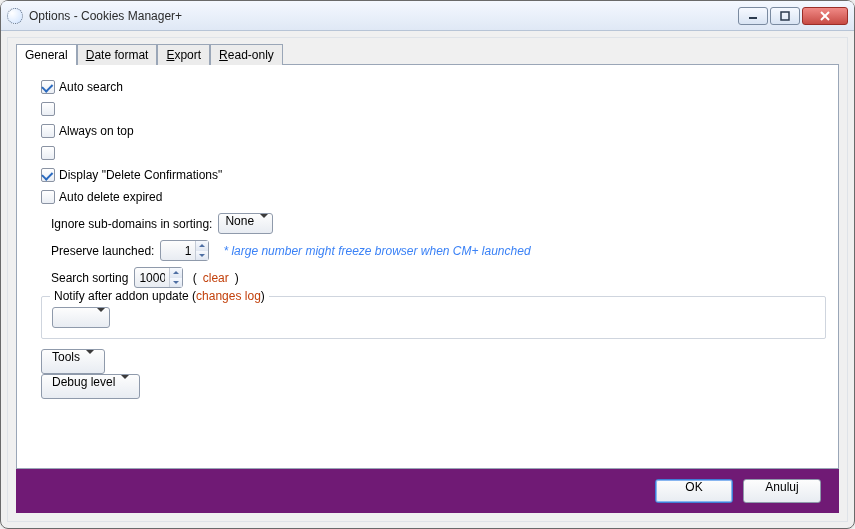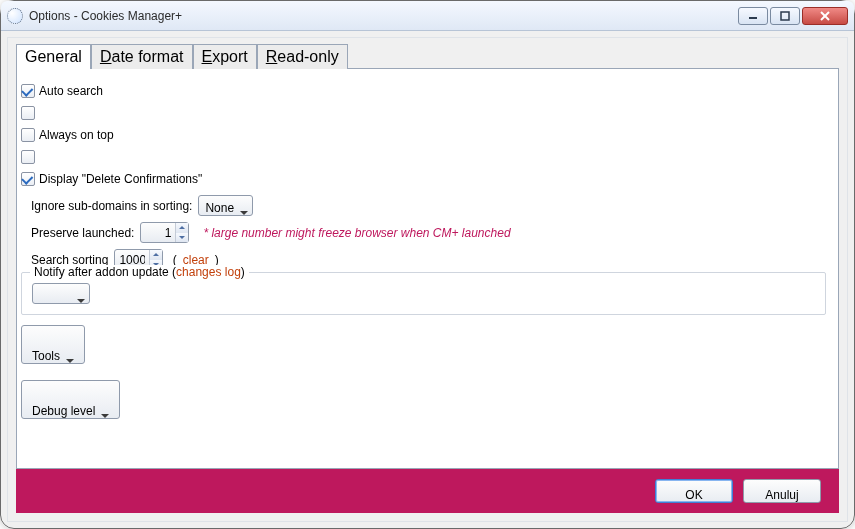--- a/index.html
+++ b/index.html
@@ -9,21 +9,21 @@
     font-size: 12px;
     background: #fff;
     width: 855px;
     height: 529px;
     overflow: hidden;
   }
   .window {
     width: 855px;
     height: 529px;
     border: 1px solid #6a6a6a;
-    border-radius: 14px;
+    border-radius: 8px;
     background: linear-gradient(#e9eff7, #dfe7f2 28px, #f0f0f0 28px, #f0f0f0);
     box-shadow: 0 0 8px rgba(0,0,0,.25);
     position: relative;
     display: flex;
     flex-direction: column;
   }
   .titlebar {
     height: 30px;
     display: flex;
     align-items: center;
@@ -69,34 +69,34 @@
     z-index: 2;
   }
   .tab {
     padding: 3px 8px;
     border: 1px solid #9aa6b7;
     border-bottom: none;
     background: #ececec;
     margin-right: 0px;
     margin-bottom: -1px;
     color: #000;
-    font-size: 16px;
+    font-size: 12px;
     cursor: default;
   }
   .tab.active {
     background: #fff;
     position: relative;
     z-index: 3;
   }
   .tab .u { text-decoration: underline; }
   .panel {
     border: 1px solid #9aa6b7;
     background: #fff;
     flex: 1;
-    padding: 10px 12px 4px 4px;
+    padding: 10px 12px 4px 24px;
     overflow: hidden;
     position: relative;
   }
   .row {
     display: flex;
     align-items: center;
     margin: 2px 0;
     min-height: 20px;
     white-space: nowrap;
   }
@@ -116,21 +116,21 @@
     border-bottom: 2px solid #2b6abf;
     transform: rotate(-45deg) translate(0px,-1px);
   }
   .label { color: #000; }
   .inline { display: flex; align-items: center; gap: 6px; margin-top: 6px; margin-left: 10px; }
   .sel, .spin, .btn {
     border: 1px solid #8f9aab;
     background: linear-gradient(#fdfdfd,#e8ecf2);
     border-radius: 3px;
     height: 21px;
-    display: inline-flex; align-items: flex-end;
+    display: inline-flex; align-items: flex-start;
     padding: 0 6px;
     font-size: 12px;
   }
   .sel { padding-right: 4px; }
   .sel .caret, .btn .caret {
     margin-left: 6px;
     width: 0; height: 0;
     border-left: 4px solid transparent;
     border-right: 4px solid transparent;
     border-top: 4px solid #3b3b3b;
@@ -148,40 +148,40 @@
   .spin .ar {
     width: 12px; height: 10px;
     display:flex;align-items:center;justify-content:center;
     background: linear-gradient(#f6f9fe,#dfe6f1);
   }
   .spin .ar .tri-up, .spin .ar .tri-down {
     width:0;height:0;border-left:3px solid transparent;border-right:3px solid transparent;
   }
   .tri-up{border-bottom:3px solid #4e6fa3;}
   .tri-down{border-top:3px solid #4e6fa3;}
-  .note { font-style: italic; color: #be185d; margin-left: 8px;}
+  .note { font-style: italic; color: #3b82f6; margin-left: 8px;}
   a.link { color: #c2410c; text-decoration: none; cursor: pointer; }
   .fieldset {
-    margin-top: 2px;
+    margin-top: 8px;
     border: 1px solid #cfd5de;
     border-radius: 2px;
     padding: 10px 10px 10px 10px;
     position: relative;
   }
   .fieldset .legend {
     position: absolute; top: -8px; left: 8px;
     background: #fff; padding: 0 4px; font-size: 12px;
   }
-  .btn { padding: 0 10px; height: 39px; cursor: default; font-size: 12px; }
+  .btn { padding: 0 10px; height: 25px; cursor: default; font-size: 12px; }
   .footer {
     display: flex;
     justify-content: flex-end;
     gap: 10px;
     padding: 10px 18px 10px;
-    background: #be185d;
+    background: #701a75;
   }
   .footer .btn { width: 78px; justify-content: center; height: 24px; }
   .footer .btn.default { border-color: #3f7fd6; box-shadow: 0 0 0 1px #88b5f0 inset; }
 </style>
 </head>
 <body>
 
 <div class="window">
   <div class="titlebar">
     <div class="app-icon"></div>
@@ -226,20 +226,24 @@
           <div class="row">
             <span class="chk"></span>
             <label class="label">Always on top</label>
           </div>
           <div class="row">
             <span class="chk"></span>
           </div>
           <div class="row">
             <span class="chk checked"></span>
             <label class="label">Display "Delete Confirmations"</label>
+          </div>
+          <div class="row">
+            <span class="chk"></span>
+            <label class="label">Auto delete expired</label>
           </div>
         </div>
 
       <div class="inline">
         <span class="label">Ignore sub-domains in sorting:</span>
         <span class="sel">
           <span>None</span>
           <span class="caret"></span>
         </span>
       </div>
@@ -288,21 +292,21 @@
         </span>
       </div>
 
       <div style="margin-top:10px">
         <span class="btn">
           <span>Tools</span>
           <span class="caret"></span>
         </span>
       </div>
 
-      <div style="margin-top:16px">
+      <div style="margin-top:0">
         <span class="btn">
           <span>Debug level</span>
           <span class="caret"></span>
         </span>
       </div>
     </div>
 
     <div class="footer">
       <span class="btn default">
           <span>OK</span>

